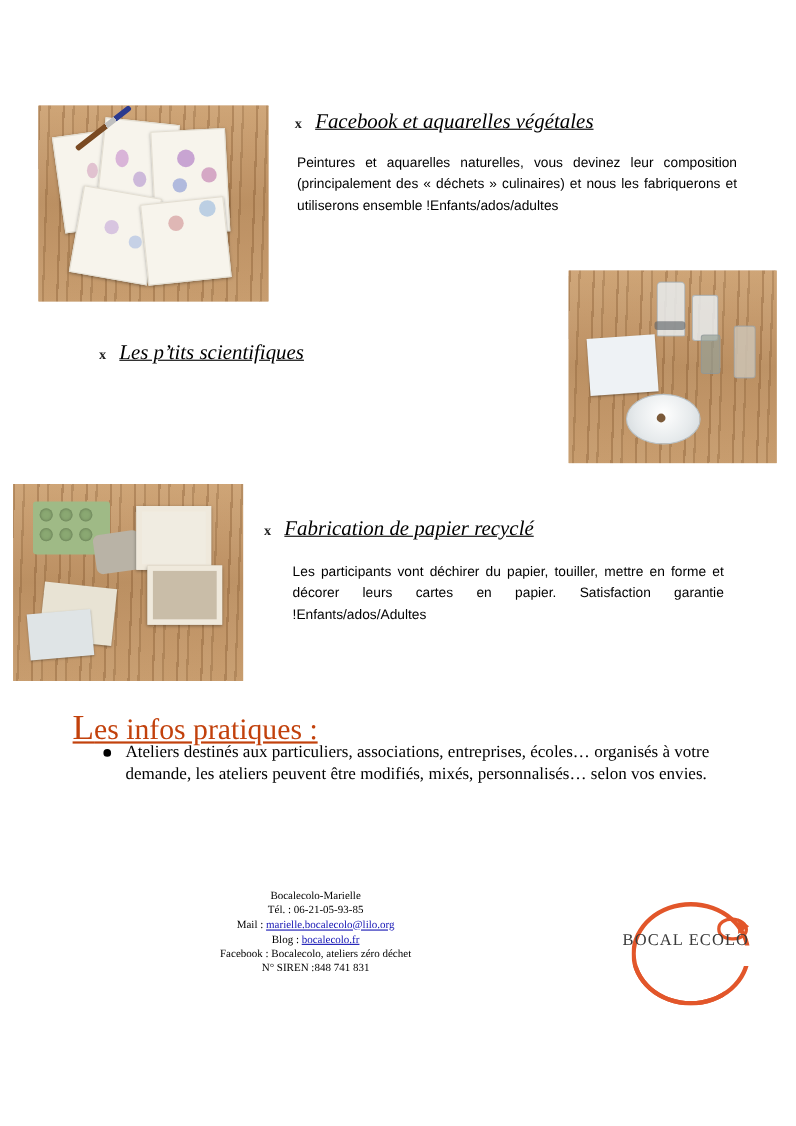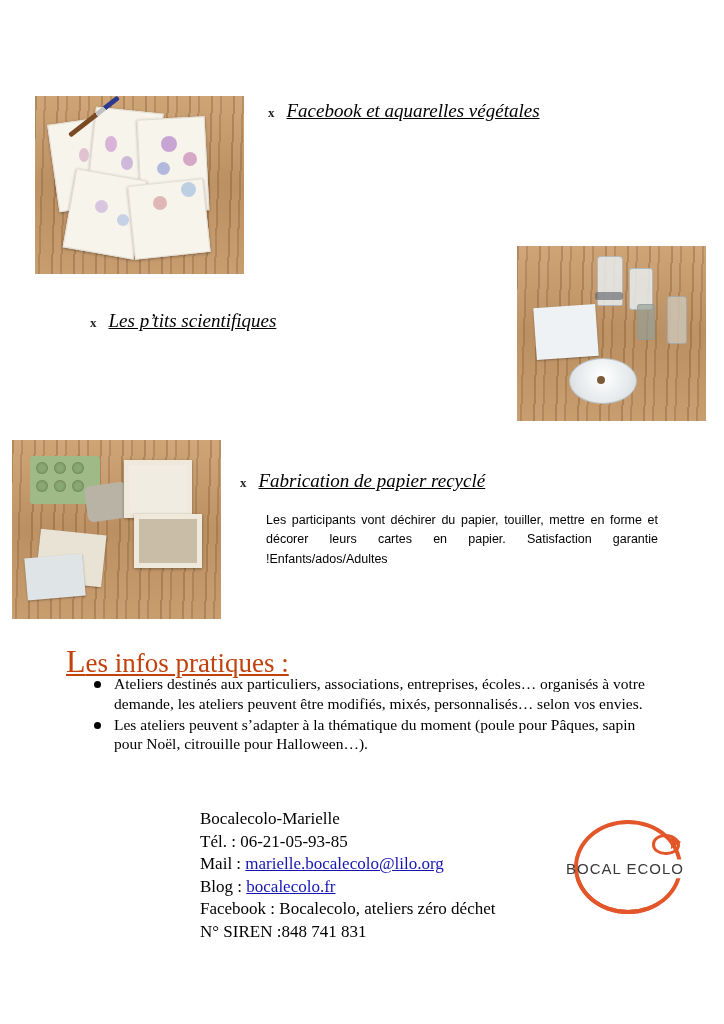--- a/index.html
+++ b/index.html
@@ -185,22 +185,23 @@
     height: 7px;
     background: #000;
     border-radius: 50%;
   }
 
   #contact-block {
     position: absolute;
     left: 200px;
     top: 808px;
     font-family: "Liberation Serif", serif;
-    font-size: 17px;
+    font-size: 10px;
     line-height: 1.33;
+    text-align: center;
   }
   #contact-block a {
     color: #1414b4;
     text-decoration: underline;
   }
 
   
   #logo {
     position: absolute;
     left: 566px;
@@ -242,24 +243,24 @@
     position: absolute;
     left: 19px; top: 1px;
     width: 0; height: 0;
     border-top: 7px solid transparent;
     border-bottom: 7px solid transparent;
     border-left: 10px solid #e2562a;
   }
   #logo .logo-text {
     position: absolute;
     left: 0;
-    top: 40px;
+    top: 27px;
     width: 118px;
-    text-align: right;
-    font-family: Liberation Sans, sans-serif;
+    text-align: left;
+    font-family: Liberation Serif, serif;
     font-size: 15px;
     letter-spacing: 1px;
     color: #3a3a3a;
   }
 </style>
 </head>
 <body>
 
 <div class="page">
 
@@ -280,20 +281,21 @@
     <div class="blob" style="left:60px; top:104px; width:13px; height:13px; background:#cdb6dc;"></div>
     <div class="blob" style="left:82px; top:118px; width:12px; height:12px; background:#b5c6e4;"></div>
     <div class="blob" style="left:44px; top:52px; width:10px; height:14px; background:#d9b2c7;"></div>
     <div class="brush" style="left:28px; top:18px;"></div>
   </div>
 
   <div class="section-head" style="left:268px; top:100px;">
     <span class="x-bullet">x</span>
     <span class="head-text">Facebook et aquarelles végétales</span>
   </div>
+  <div class="body-text" style="left:270px; top:139px; width:400px;">Peintures et aquarelles naturelles, vous devinez leur composition (principalement des « déchets » culinaires) et nous les fabriquerons et utiliserons ensemble !Enfants/ados/adultes</div>
 
   <div class="photo wood" id="photo-science">
     <div class="jar" style="left:80px; top:10px; width:24px; height:48px; border-radius:4px 4px 2px 2px;"></div>
     <div class="jar" style="left:112px; top:22px; width:22px; height:40px;"></div>
     <div class="jar" style="left:120px; top:58px; width:16px; height:34px; background:rgba(150,160,150,0.7);"></div>
     <div class="jar" style="left:150px; top:50px; width:18px; height:46px; background:rgba(205,195,180,0.85);"></div>
     <div style="position:absolute; left:78px; top:46px; width:28px; height:8px; background:rgba(90,95,100,0.6); border-radius:3px;"></div>
     <div class="paper" style="left:18px; top:60px; width:62px; height:52px; transform:rotate(-4deg);"></div>
     <div class="bowl" style="left:52px; top:112px; width:66px; height:44px;"></div>
     <div style="position:absolute; left:80px; top:130px; width:8px; height:8px; background:#7b5a3a; border-radius:50%;"></div>
@@ -324,21 +326,20 @@
     <span class="head-text">Fabrication de papier recyclé</span>
   </div>
   <div class="body-text" style="left:266px; top:511px; width:392px;">Les participants vont déchirer du papier, touiller, mettre en forme et décorer leurs cartes en papier. Satisfaction garantie !Enfants/ados/Adultes</div>
 
   <div id="infos-title">
     <span class="cap">L</span><span>es infos pratiques :</span>
   </div>
 
   <ul id="infos-list">
     <li>Ateliers destinés aux particuliers, associations, entreprises, écoles… organisés à votre demande, les ateliers peuvent être modifiés, mixés, personnalisés… selon vos envies.</li>
-    <li>Les ateliers peuvent s’adapter à la thématique du moment (poule pour Pâques, sapin pour Noël, citrouille pour Halloween…).</li>
   </ul>
 
   <div id="contact-block">
     <div>Bocalecolo-Marielle</div>
     <div>
       <span>Tél. : </span><span>06-21-05-93-85</span>
     </div>
     <div>
       <span>Mail : </span><a href="#">marielle.bocalecolo@lilo.org</a>
     </div>

